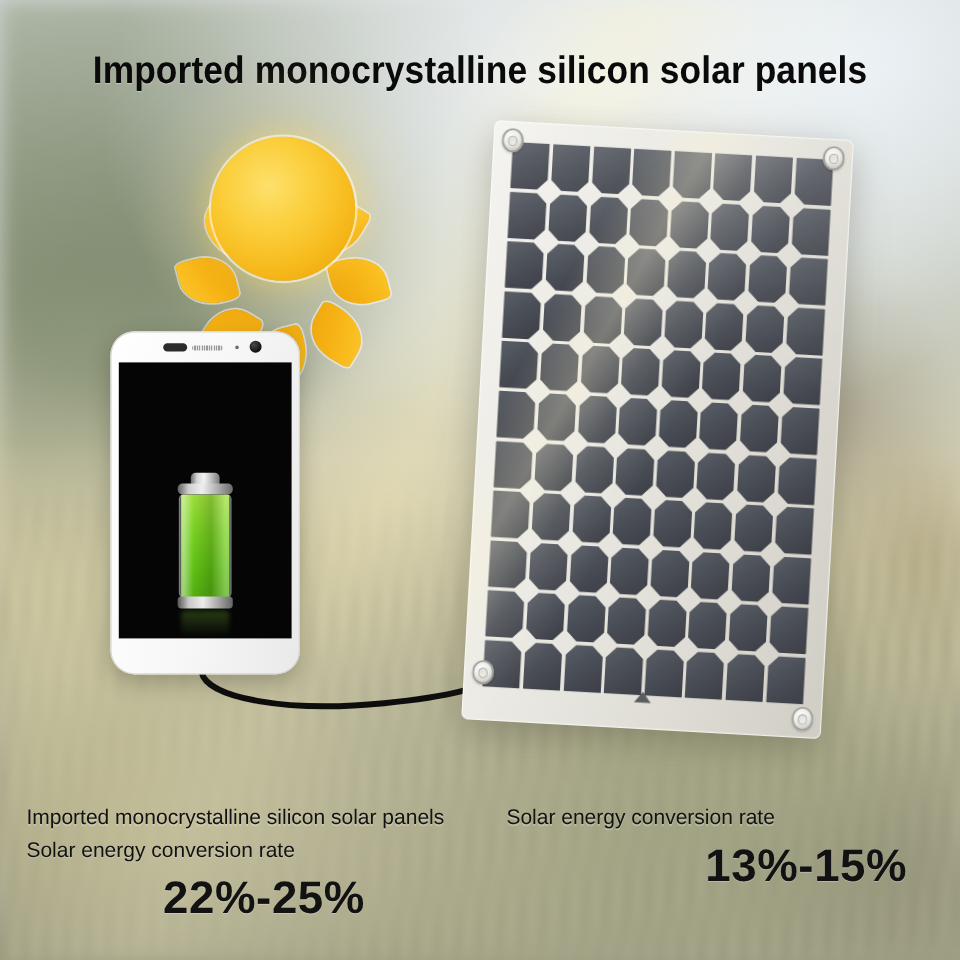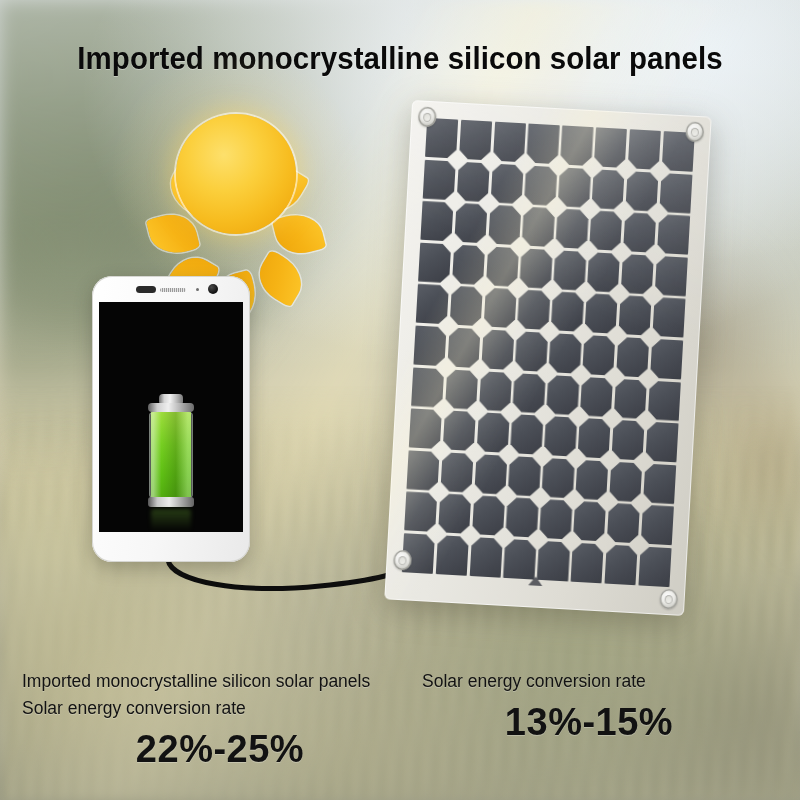--- a/index.html
+++ b/index.html
@@ -406,21 +406,21 @@
     text-shadow: 0 1px 0 rgba(255,255,255,.25);
   }
   .col-rate {
     margin-top: 6px;
     font-size: 38px;
     font-weight: 700;
     text-align: center;
     letter-spacing: .5px;
     text-shadow: 0 1px 0 rgba(255,255,255,.25);
   }
-  .col-right .col-rate { text-align: center; padding-right: 26px; }
+  .col-right .col-rate { text-align: right; padding-right: 26px; }
   .col-left  .col-rate { text-align: center; padding-left: 36px; }
 </style>
 </head>
 <body>
 
 <div id="scene">
 
   <div class="bg-layer bg-base"></div>
   <div class="bg-layer bg-foliage-tl"></div>
   <div class="bg-layer bg-person"></div>

